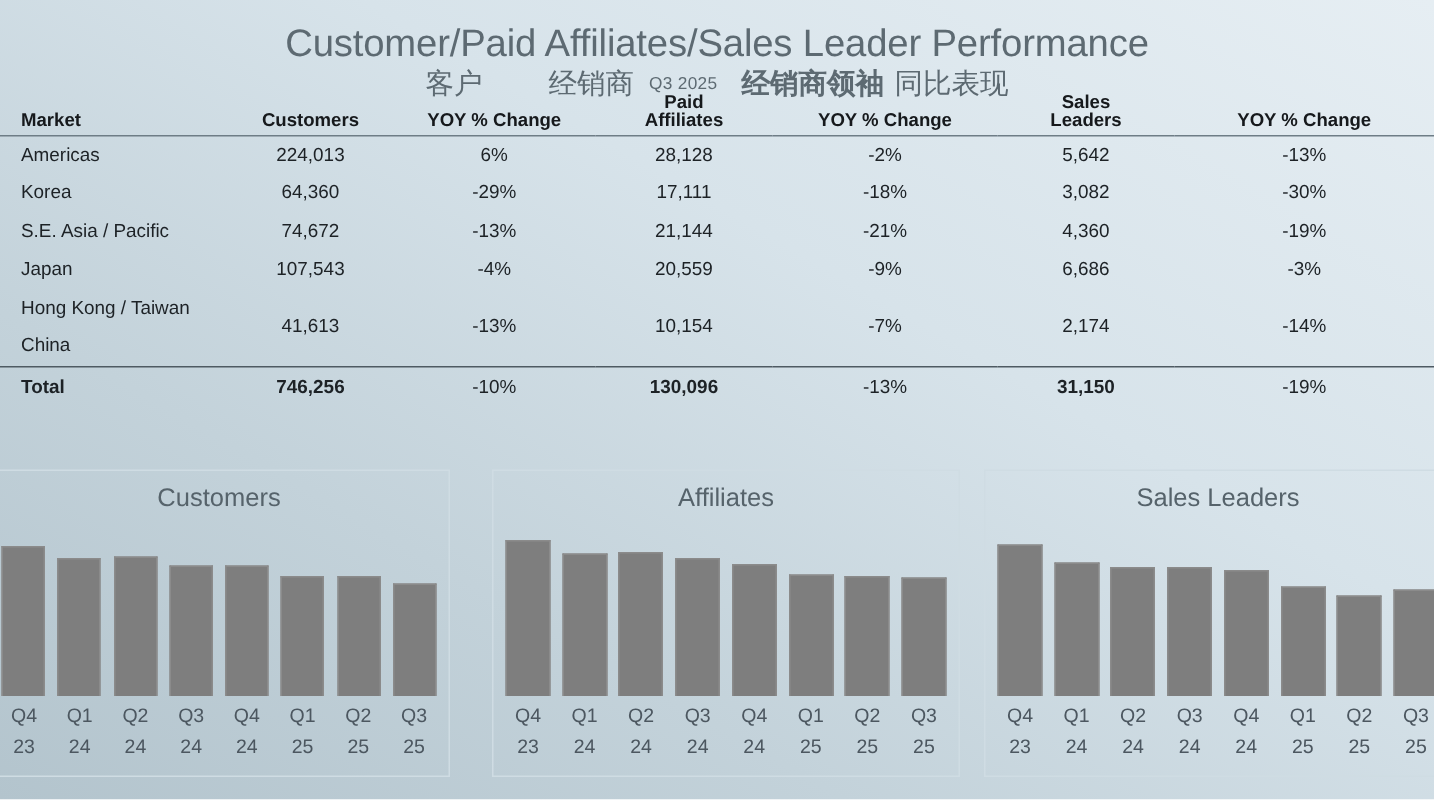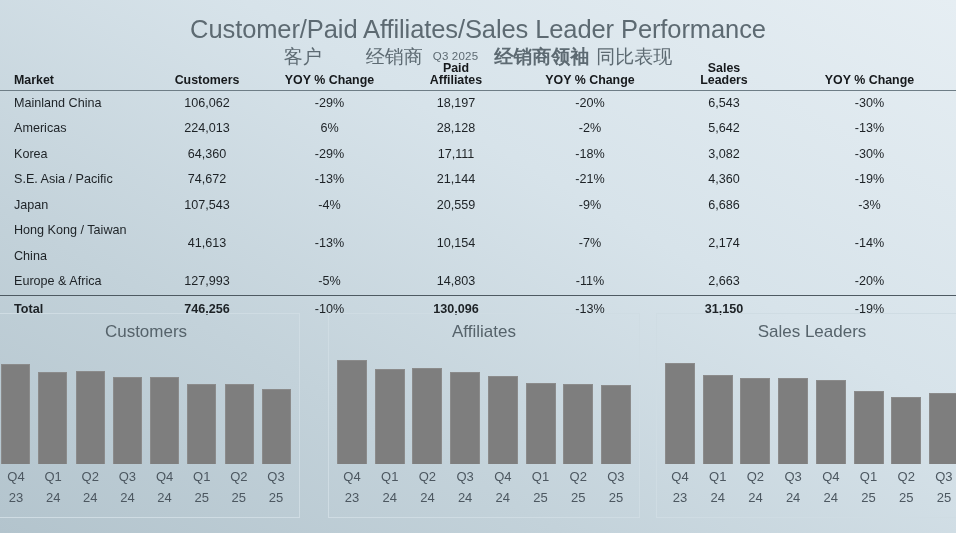--- a/index.html
+++ b/index.html
@@ -182,29 +182,20 @@
         <th class="c-yoy2">YOY % Change</th>
         <th class="c-num3">
           <span>Sales</span><br>
           <span>Leaders</span>
         </th>
         <th class="c-yoy3">YOY % Change</th>
       </tr>
     </thead>
     <tbody id="tbody">
         <tr>
-          <td class="c-market">Mainland China</td>
-          <td class="c-num">106,062</td>
-          <td class="c-yoy">-29%</td>
-          <td class="c-num2">18,197</td>
-          <td class="c-yoy2">-20%</td>
-          <td class="c-num3">6,543</td>
-          <td class="c-yoy3">-30%</td>
-        </tr>
-        <tr>
           <td class="c-market">Americas</td>
           <td class="c-num">224,013</td>
           <td class="c-yoy">6%</td>
           <td class="c-num2">28,128</td>
           <td class="c-yoy2">-2%</td>
           <td class="c-num3">5,642</td>
           <td class="c-yoy3">-13%</td>
         </tr>
         <tr>
           <td class="c-market">Korea</td>
@@ -234,29 +225,20 @@
           <td class="c-yoy3">-3%</td>
         </tr>
         <tr>
           <td class="c-market">Hong Kong / Taiwan China</td>
           <td class="c-num">41,613</td>
           <td class="c-yoy">-13%</td>
           <td class="c-num2">10,154</td>
           <td class="c-yoy2">-7%</td>
           <td class="c-num3">2,174</td>
           <td class="c-yoy3">-14%</td>
-        </tr>
-        <tr>
-          <td class="c-market">Europe &amp; Africa</td>
-          <td class="c-num">127,993</td>
-          <td class="c-yoy">-5%</td>
-          <td class="c-num2">14,803</td>
-          <td class="c-yoy2">-11%</td>
-          <td class="c-num3">2,663</td>
-          <td class="c-yoy3">-20%</td>
         </tr>
         <tr class="total">
           <td class="c-market">Total</td>
           <td class="c-num">746,256</td>
           <td class="c-yoy">-10%</td>
           <td class="c-num2">130,096</td>
           <td class="c-yoy2">-13%</td>
           <td class="c-num3">31,150</td>
           <td class="c-yoy3">-19%</td>
         </tr>

